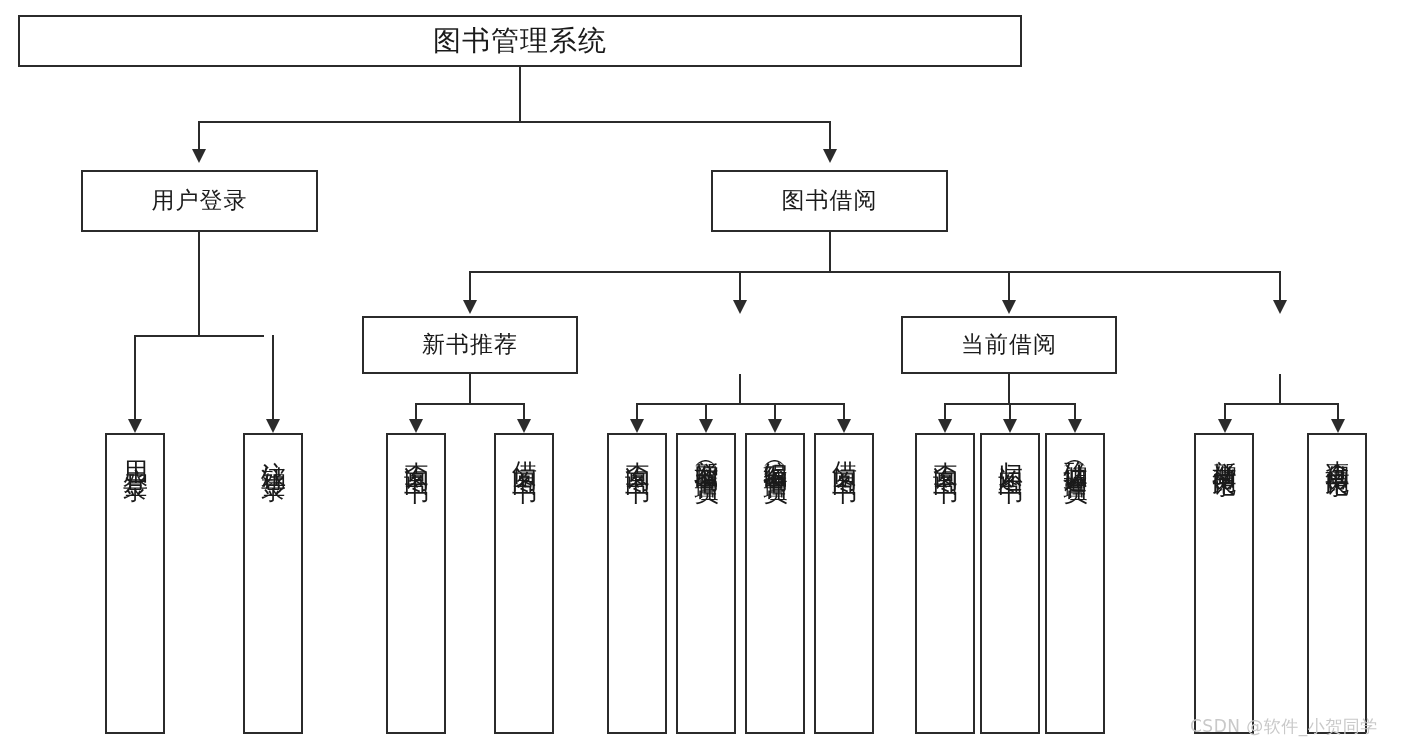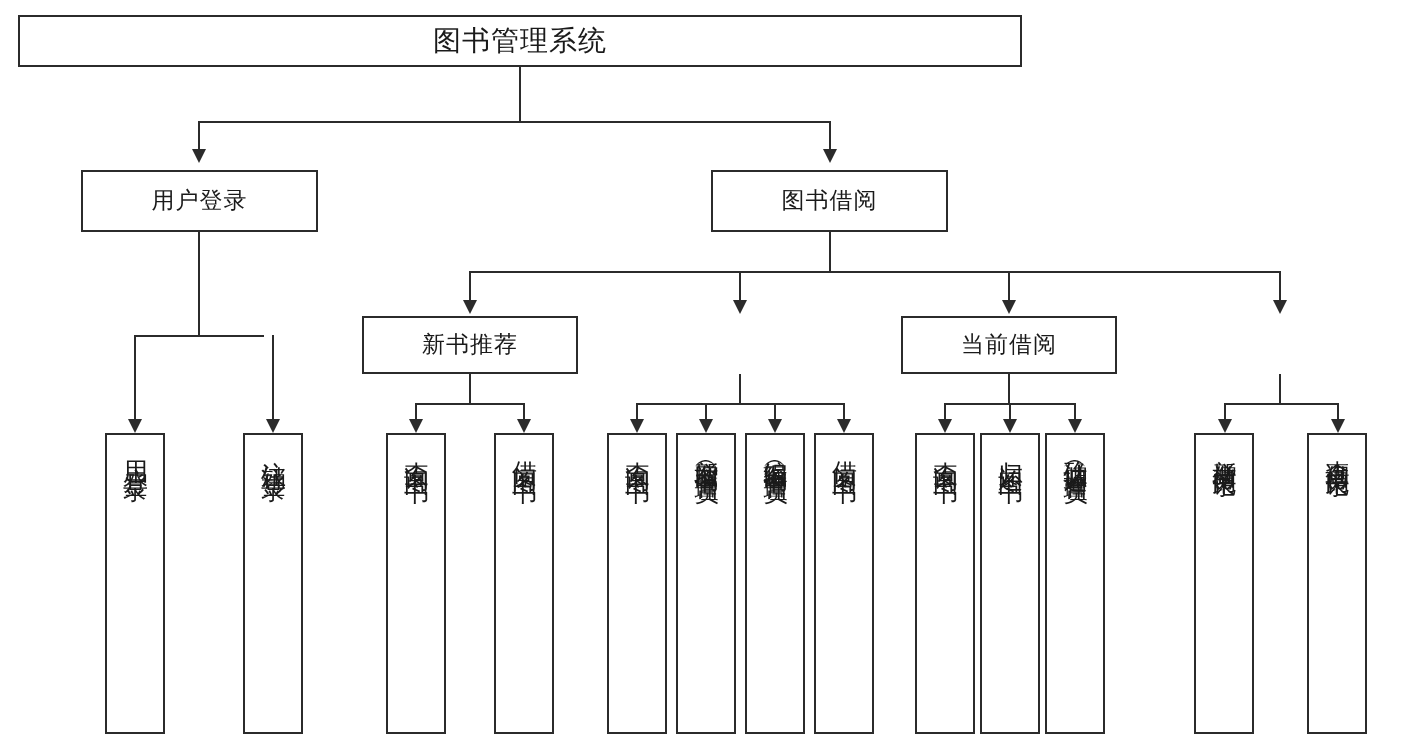--- a/index.html
+++ b/index.html
@@ -202,14 +202,15 @@
     <span class="label">确认归还（管理员）</span>
   </div>
 
   <div class="node vert tall" style="left:1194px; top:433px; width:60px; height:301px;">
     <span class="label">新增借阅记录</span>
   </div>
   <div class="node vert tall" style="left:1307px; top:433px; width:60px; height:301px;">
     <span class="label">查询借阅记录</span>
   </div>
 
+  <div class="watermark" style="left:1190px; top:715px;">CSDN @软件_小贺同学</div>
 
 </div>
 
 </body></html>

